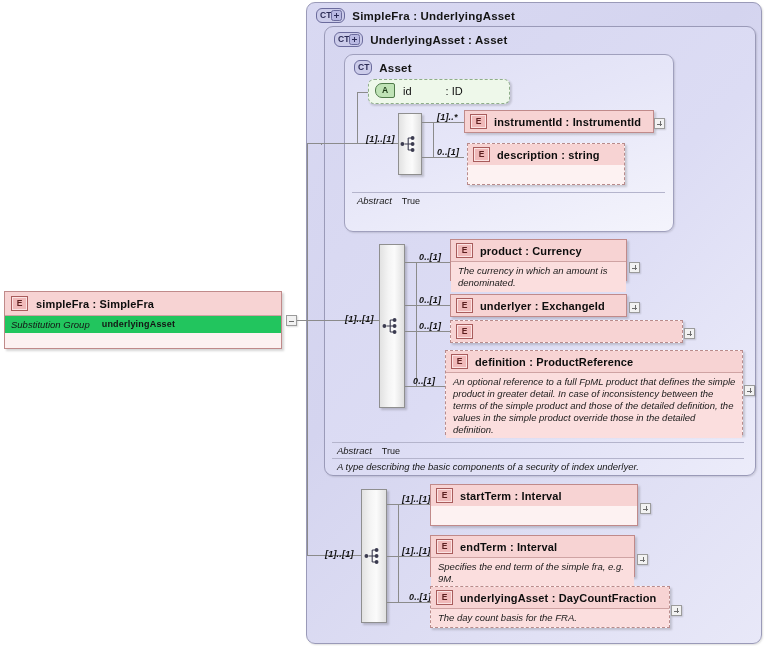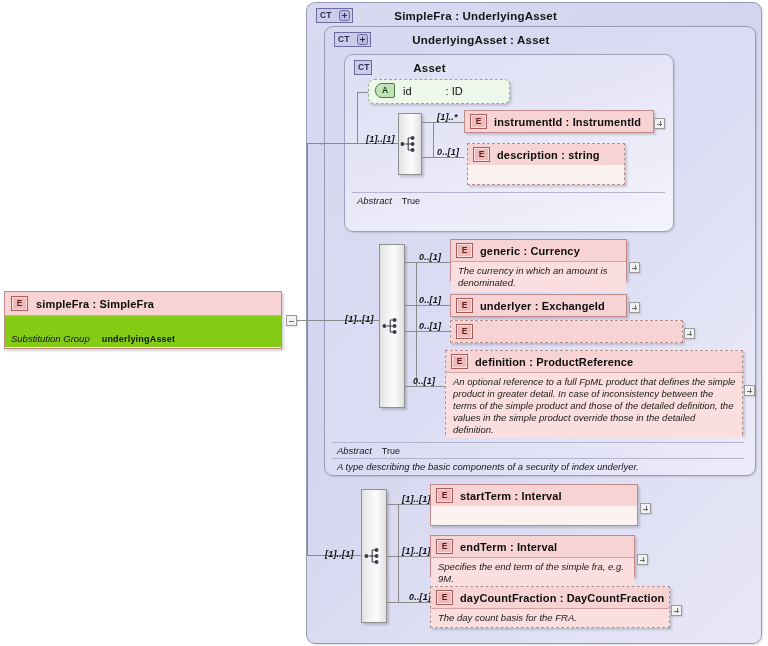--- a/index.html
+++ b/index.html
@@ -41,30 +41,29 @@
     display: flex;
     align-items: center;
     gap: 7px;
     white-space: nowrap;
   }
   .ct-title {
     font-size: 11.5px;
     font-weight: bold;
     color: #141414;
     letter-spacing: .2px;
-    margin-left: 34px;
   }
 
   
   .icon-ct {
     display: inline-flex;
     align-items: center;
-    gap: 8px;
+    gap: 0;
     border: 1px solid #6b6b9c;
-    border-radius: 0;
+    border-radius: 6px;
     background: #ccccea;
     padding: 0 2px 0 3px;
     height: 13px;
     line-height: 11px;
     font-size: 8.5px;
     font-weight: bold;
     color: #2b2b55;
   }
   .icon-ct .plus {
     display: inline-block;
@@ -233,24 +232,24 @@
     box-shadow: 1.5px 1.5px 2px rgba(0,0,0,0.16);
   }
   .root-head {
     display: flex; align-items: center; gap: 8px;
     padding: 4px 6px 4px 6px;
     background: #f7d3d3;
     white-space: nowrap;
   }
   .root-row {
     border-top: 1px solid #cfa3a3;
-    background: #84cc16;
-    padding: 17px 6px 3px 6px;
+    background: #22c55e;
+    padding: 3px 6px 3px 6px;
     font-size: 9.5px;
-    display: flex; align-items: center; gap: 12px;
+    display: flex; align-items: flex-start; gap: 12px;
     white-space: nowrap;
   }
   .root-row .k { font-style: italic; color: #141414; }
   .root-row .v { font-weight: bold; font-size: 9px; color: #141414; letter-spacing:.2px;}
   .root-row.desc { font-style: italic; color: #141414; display: block; }
 </style>
 </head>
 <body>
 
 <div class="ct-box lvl1" style="left:306px; top:2px; width:456px; height:642px;">
@@ -389,21 +388,21 @@
 <div class="ln h" style="left:405px; top:386px; width:40px;"></div>
 
 <div class="card" style="left:419px; top:252px;">0..[1]</div>
 <div class="card" style="left:419px; top:295px;">0..[1]</div>
 <div class="card" style="left:419px; top:321px;">0..[1]</div>
 <div class="card" style="left:413px; top:376px;">0..[1]</div>
 
 <div class="node" style="left:450px; top:239px; width:177px; height:42px;">
   <div class="node-head">
     <span class="icon-e">E</span>
-    <span class="node-label">generic : Currency</span>
+    <span class="node-label">product : Currency</span>
   </div>
   <div class="node-annot">The currency in which an amount is denominated.</div>
 </div>
 <div class="expander plus" style="left:629px; top:262px;"></div>
 
 <div class="node" style="left:450px; top:294px; width:177px; height:23px;">
   <div class="node-head">
     <span class="icon-e">E</span>
     <span class="node-label">underlyer : ExchangeId</span>
   </div>
@@ -459,17 +458,17 @@
     <span class="icon-e">E</span>
     <span class="node-label">endTerm : Interval</span>
   </div>
   <div class="node-annot">Specifies the end term of the simple fra, e.g. 9M.</div>
 </div>
 <div class="expander plus" style="left:637px; top:554px;"></div>
 
 <div class="node dashed" style="left:430px; top:586px; width:240px; height:42px;">
   <div class="node-head">
     <span class="icon-e">E</span>
-    <span class="node-label">dayCountFraction : DayCountFraction</span>
+    <span class="node-label">underlyingAsset : DayCountFraction</span>
   </div>
   <div class="node-annot">The day count basis for the FRA.</div>
 </div>
 <div class="expander plus" style="left:671px; top:605px;"></div>
 
 </body></html>

